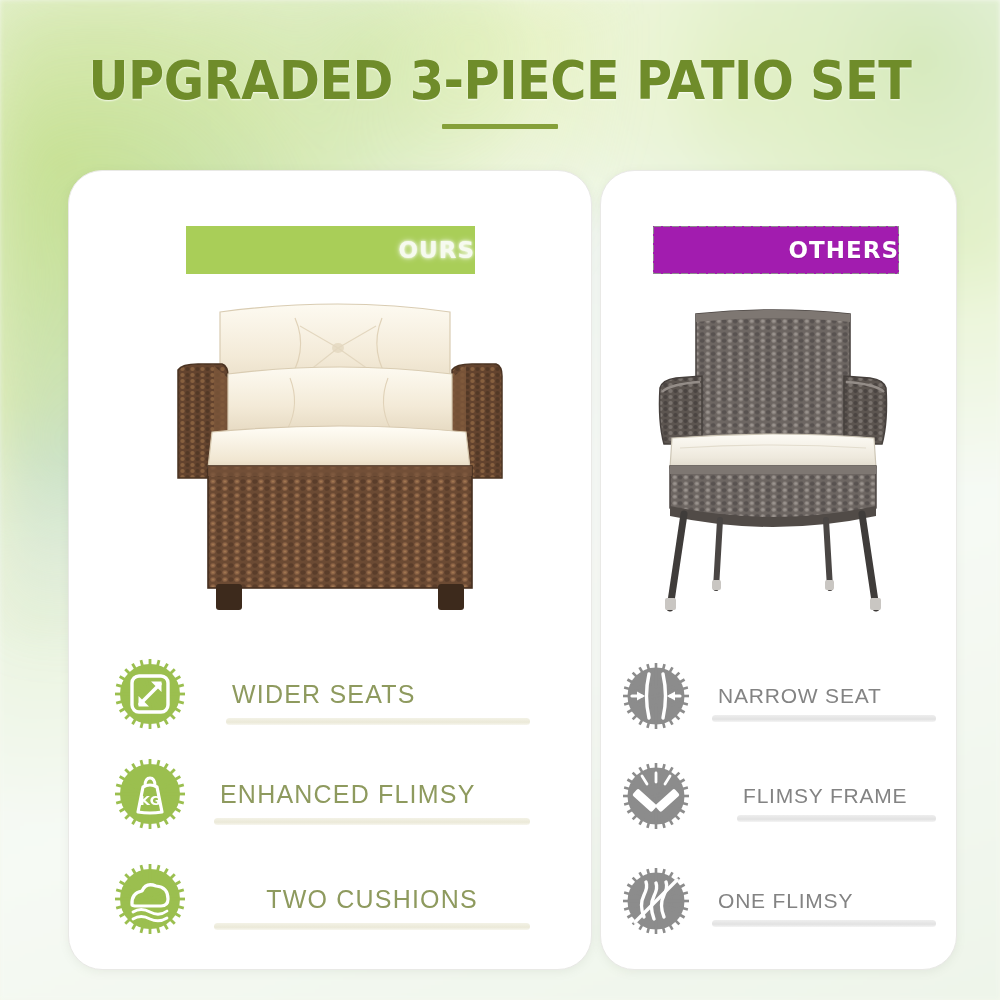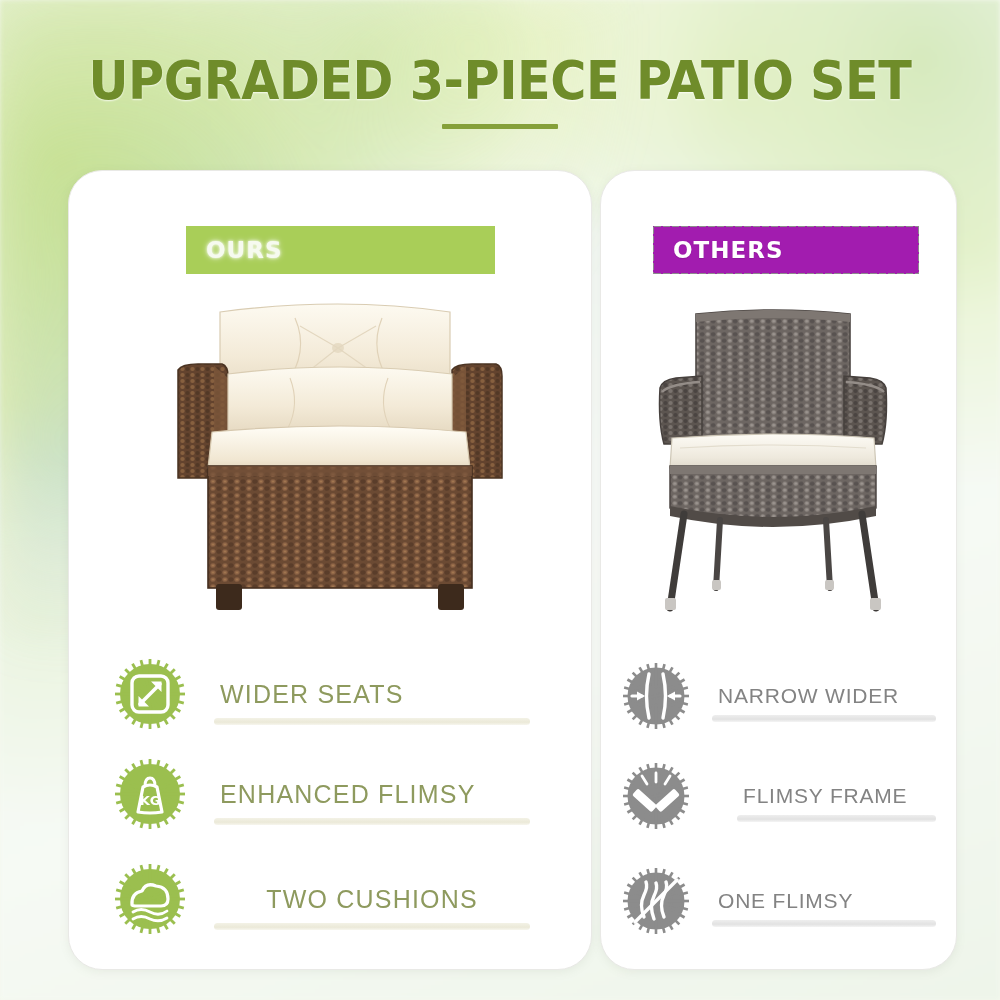--- a/index.html
+++ b/index.html
@@ -82,22 +82,21 @@
     overflow: hidden;
   }
   #card-ours   { left: 68px;  top: 170px; width: 522px; height: 798px; }
   #card-others { left: 600px; top: 170px; width: 355px; height: 798px; }
 
   
   .banner {
     position: absolute;
     display: flex;
     align-items: center;
-    justify-content: flex-start;
-    padding-left: 20px;
+    justify-content: flex-end;
     --notch: 7px;
     -webkit-mask-image:
       radial-gradient(circle var(--notch) at var(--notch) 0, transparent 98%, #000 100%),
       radial-gradient(circle var(--notch) at var(--notch) 100%, transparent 98%, #000 100%);
   }
   .banner .scallop-top, .banner .scallop-bottom {
     position: absolute;
     left: 0; right: 0;
     height: 5px;
     background-size: 9px 10px;
@@ -204,21 +203,21 @@
     font-size: 25px;
     letter-spacing: 1.2px;
     color: #8e9a5e;
     padding-left: 6px;
     text-shadow: 0 1px 1px rgba(255,255,255,0.9);
   }
   .row-ours .feature-rule {
     left: 0; right: -6px; bottom: -16px;
     background: linear-gradient(180deg, #f3f2e6 0%, #ebe9d8 60%, #f7f6ee 100%);
   }
-  #row-ours-1 { top: 648px; }
+  #row-ours-1 { top: 648px; gap: 12px; }
   #row-ours-2 { top: 748px; }
   #row-ours-3 { top: 853px; text-align: center; }
 
   
   .row-others { left: 620px; width: 312px; height: 92px; }
   .row-others .badge { width: 72px; height: 72px; margin-right: 22px; }
   .row-others .feature-label {
     font-size: 21px;
     letter-spacing: 0.8px;
     color: #838383;
@@ -521,21 +520,21 @@
       </g>
       <path d="M29 14 Q24 36 29 58" fill="none" stroke="#ffffff" stroke-width="3.4" stroke-linecap="round"></path>
       <path d="M43 14 Q48 36 43 58" fill="none" stroke="#ffffff" stroke-width="3.4" stroke-linecap="round"></path>
       <line x1="12" y1="36" x2="22" y2="36" stroke="#ffffff" stroke-width="3.2" stroke-linecap="round"></line>
       <polygon points="25,36 17,31.5 17,40.5" fill="#ffffff"></polygon>
       <line x1="60" y1="36" x2="50" y2="36" stroke="#ffffff" stroke-width="3.2" stroke-linecap="round"></line>
       <polygon points="47,36 55,31.5 55,40.5" fill="#ffffff"></polygon>
     </svg>
   </span>
   <span class="feature-body">
-    <span class="feature-label">NARROW WIDER</span>
+    <span class="feature-label">NARROW SEAT</span>
     <span class="feature-rule"></span>
   </span>
 </div>
 
 <div class="feature-row row-others" id="row-others-2">
   <span class="badge">
     <svg width="72" height="72" viewBox="0 0 72 72">
       <g fill="#8c8c8c">
         <circle cx="36" cy="36" r="28.5"></circle>
         <g>

